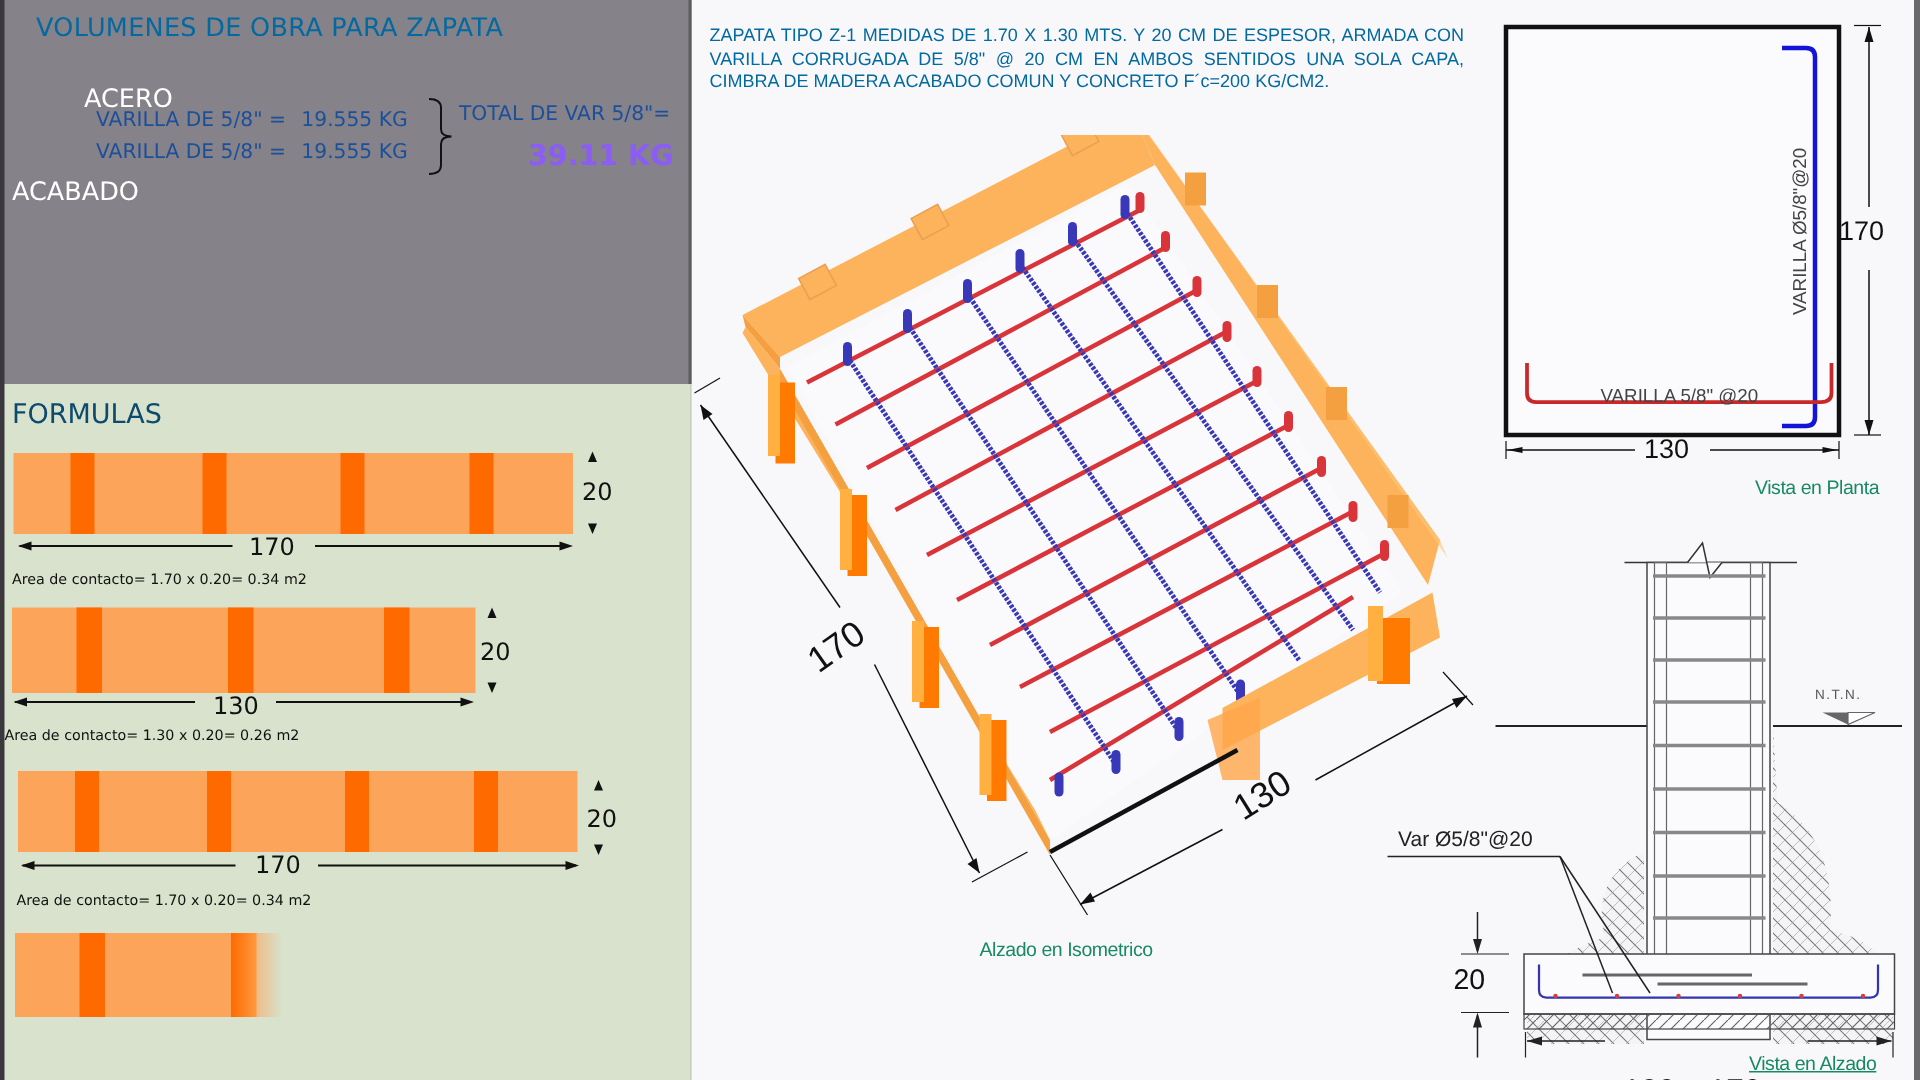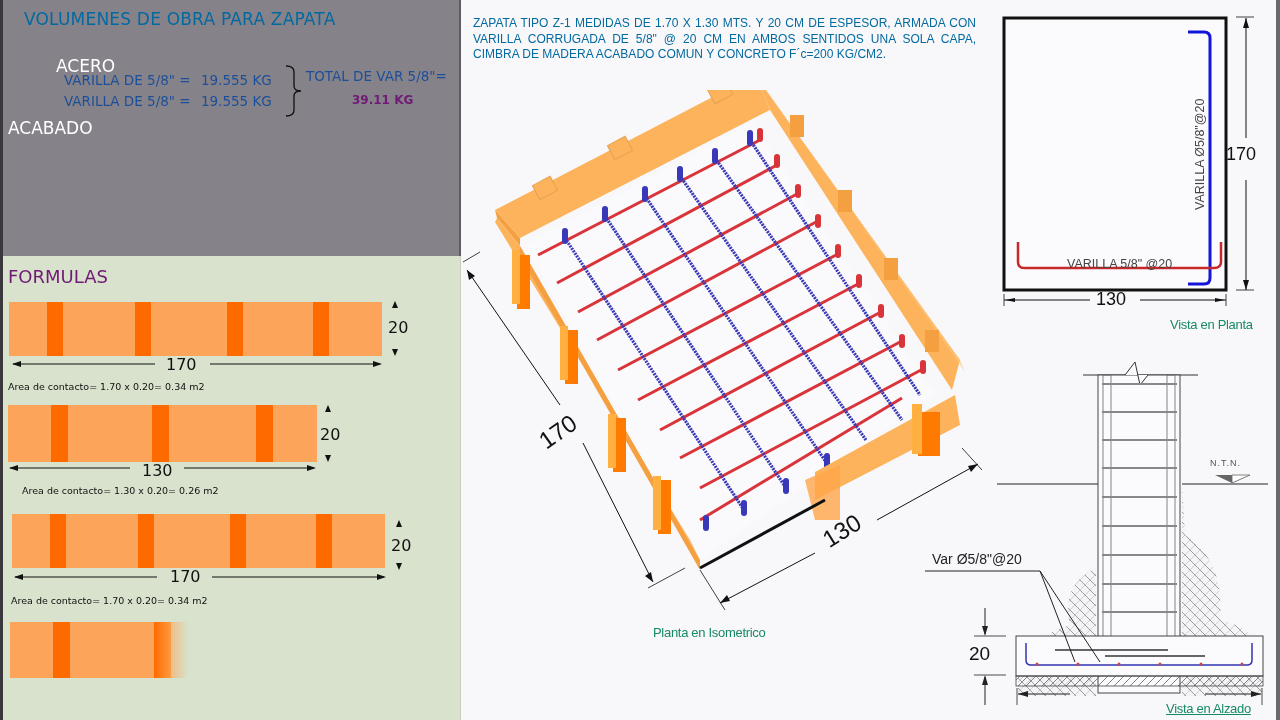--- a/index.html
+++ b/index.html
@@ -5,22 +5,22 @@
   html,body{margin:0;padding:0;}
   body{width:1280px;height:720px;overflow:hidden;background:#f8f8fa;position:relative;font-family:"Liberation Sans",sans-serif;}
   .abs{position:absolute;}
   
   #top-panel{left:0;top:0;width:461px;height:256px;background:#868289;border-right:2px solid #5d5a60;border-left:3px solid #3a383c;box-sizing:border-box;}
   #formula-panel{left:0;top:256px;width:461px;height:464px;background:#d8e2cc;border-left:3px solid #3a383c;border-right:1px solid #c8cfc0;box-sizing:border-box;}
   .calibri{font-family:"DejaVu Sans",sans-serif;}
   #title{left:24px;top:9px;font-size:17px;color:#0369a1;letter-spacing:0.2px;}
   .section-h{font-size:17px;color:#ffffff;}
   .blue-line{font-size:13.5px;color:#1c4f9a;}
-  #total-value{font-size:12px;color:#701a75;font-weight:bold;}
-  #formulas-h{left:8px;top:266px;font-size:18px;color:#701a75;}
+  #total-value{font-size:19px;color:#8b5cf6;font-weight:bold;}
+  #formulas-h{left:8px;top:266px;font-size:18px;color:#0c4a6e;}
   .bar{position:absolute;height:54px;background:#fca55a;}
   .stud{position:absolute;top:0;width:16px;height:100%;background:#ff6a00;}
   .dimlabel{position:absolute;font-size:16px;color:#111;font-family:"DejaVu Sans",sans-serif;}
   .area-text{position:absolute;font-size:9.5px;color:#111;font-family:"DejaVu Sans",sans-serif;}
   .area-text b{font-weight:normal;}
   
   #desc{left:473px;top:16px;width:503px;font-size:12px;line-height:15.5px;color:#0369a1;text-align:justify;}
   .caption{position:absolute;font-size:13px;color:#178a64;letter-spacing:-0.3px;}
   .cadtxt{font-family:"Liberation Sans",sans-serif;color:#111;}
 </style>
@@ -78,21 +78,21 @@
 <svg class="abs" style="left:8px;top:400px" width="340" height="75">
   <path d="M320 5 l-3 7 h6z" fill="#111"></path>
     <path d="M320 62 l-3 -7 h6z" fill="#111"></path>
   <line x1="2" y1="68" x2="122" y2="68" stroke="#111" stroke-width="1.2"></line>
   <line x1="176" y1="68" x2="306" y2="68" stroke="#111" stroke-width="1.2"></line>
   <path d="M1 68 l9 -3 v6z" fill="#111"></path>
     <path d="M308 68 l-9 -3 v6z" fill="#111"></path>
 </svg>
 <div class="dimlabel" style="left:320px;top:425px;">20</div>
 <div class="dimlabel" style="left:142px;top:461px;">130</div>
-<div class="area-text" style="left:22px;top:485px;">
+<div class="area-text" style="left:3px;top:485px;">
   <span>Area de contacto= 1.30 x 0.20=</span>
   <b>0.26 m2</b>
 </div>
 
 <div class="bar" style="left:12px;top:514px;width:373px;">
   <div class="stud" style="left:38px"></div>
   <div class="stud" style="left:126px"></div>
   <div class="stud" style="left:218px"></div>
   <div class="stud" style="left:304px"></div>
 </div>
@@ -214,21 +214,21 @@
   <line x1="648" y1="588" x2="685" y2="568" stroke="#111" stroke-width="0.8"></line>
   <line x1="700" y1="570" x2="725" y2="610" stroke="#111" stroke-width="0.8"></line>
   <line x1="720" y1="603" x2="815" y2="553" stroke="#111" stroke-width="1"></line>
   <line x1="877" y1="520" x2="978" y2="464" stroke="#111" stroke-width="1"></line>
   <path d="M720 603 l10 -2 l-3 -6z" fill="#111"></path>
   <path d="M978 464 l-10 2 l3 6z" fill="#111"></path>
   <line x1="962" y1="448" x2="982" y2="470" stroke="#111" stroke-width="0.8"></line>
 </svg>
 <div class="abs" style="left:538px;top:418px;font-size:24px;color:#111;transform:rotate(-35deg);">170</div>
 <div class="abs" style="left:822px;top:517px;font-size:24px;color:#111;transform:rotate(-32deg);">130</div>
-<div class="caption" style="left:653px;top:625px;">Planta en Isometrico</div>
+<div class="caption" style="left:653px;top:625px;">Alzado en Isometrico</div>
 
 <svg class="abs" style="left:990px;top:10px" width="290" height="300">
   <rect x="14" y="8" width="222" height="272" fill="#fbfbfd" stroke="#111" stroke-width="3"></rect>
 
   <path d="M198 22 H214 Q220 22 220 28 V268 Q220 274 214 274 H198" fill="none" stroke="#1414d8" stroke-width="3"></path>
 
   <path d="M28 232 V252 Q28 258 34 258 H224 Q231 258 231 252 V232" fill="none" stroke="#c8282a" stroke-width="2.5"></path>
 
   <line x1="256" y1="8" x2="256" y2="128" stroke="#111" stroke-width="1"></line>
   <line x1="256" y1="170" x2="256" y2="280" stroke="#111" stroke-width="1"></line>

